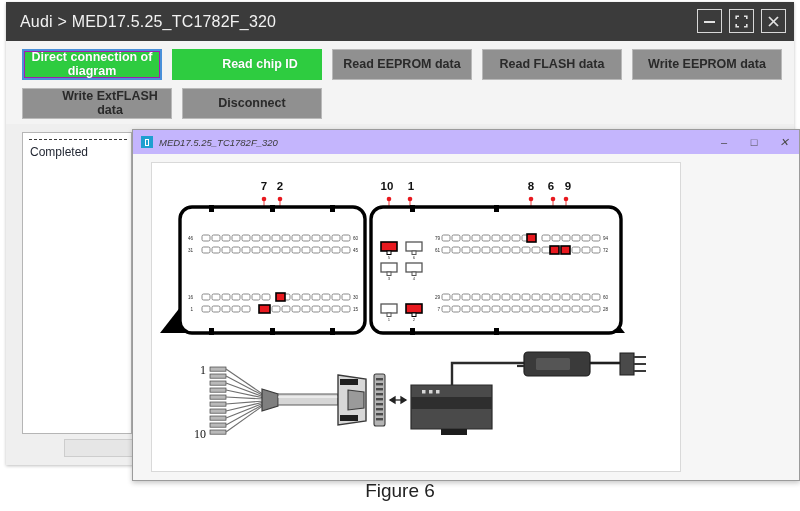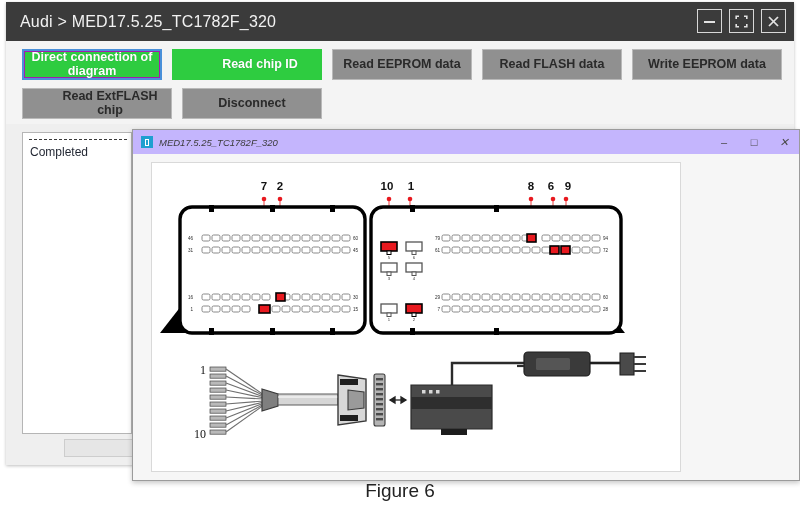--- a/index.html
+++ b/index.html
@@ -278,21 +278,21 @@
 
     <div class="toolbar">
       <div class="btn-row row1">
         <div class="tbtn green focused w-direct">Direct connection of diagram</div>
         <div class="tbtn green w-readchip">Read chip ID</div>
         <div class="tbtn w-std">Read EEPROM data</div>
         <div class="tbtn w-std">Read FLASH data</div>
         <div class="tbtn w-wide">Write EEPROM data</div>
       </div>
       <div class="btn-row row2">
-        <div class="tbtn w-readchip">Read ExtFLASH chip</div>
+        <div class="tbtn w-readchip">Write ExtFLASH data</div>
         <div class="tbtn w-std">Disconnect</div>
       </div>
     </div>
 
     <div class="log-panel">
       <div class="log-dash"></div>
       <div class="log-text">Completed</div>
     </div>
     <div class="progress-bar"></div>
 

